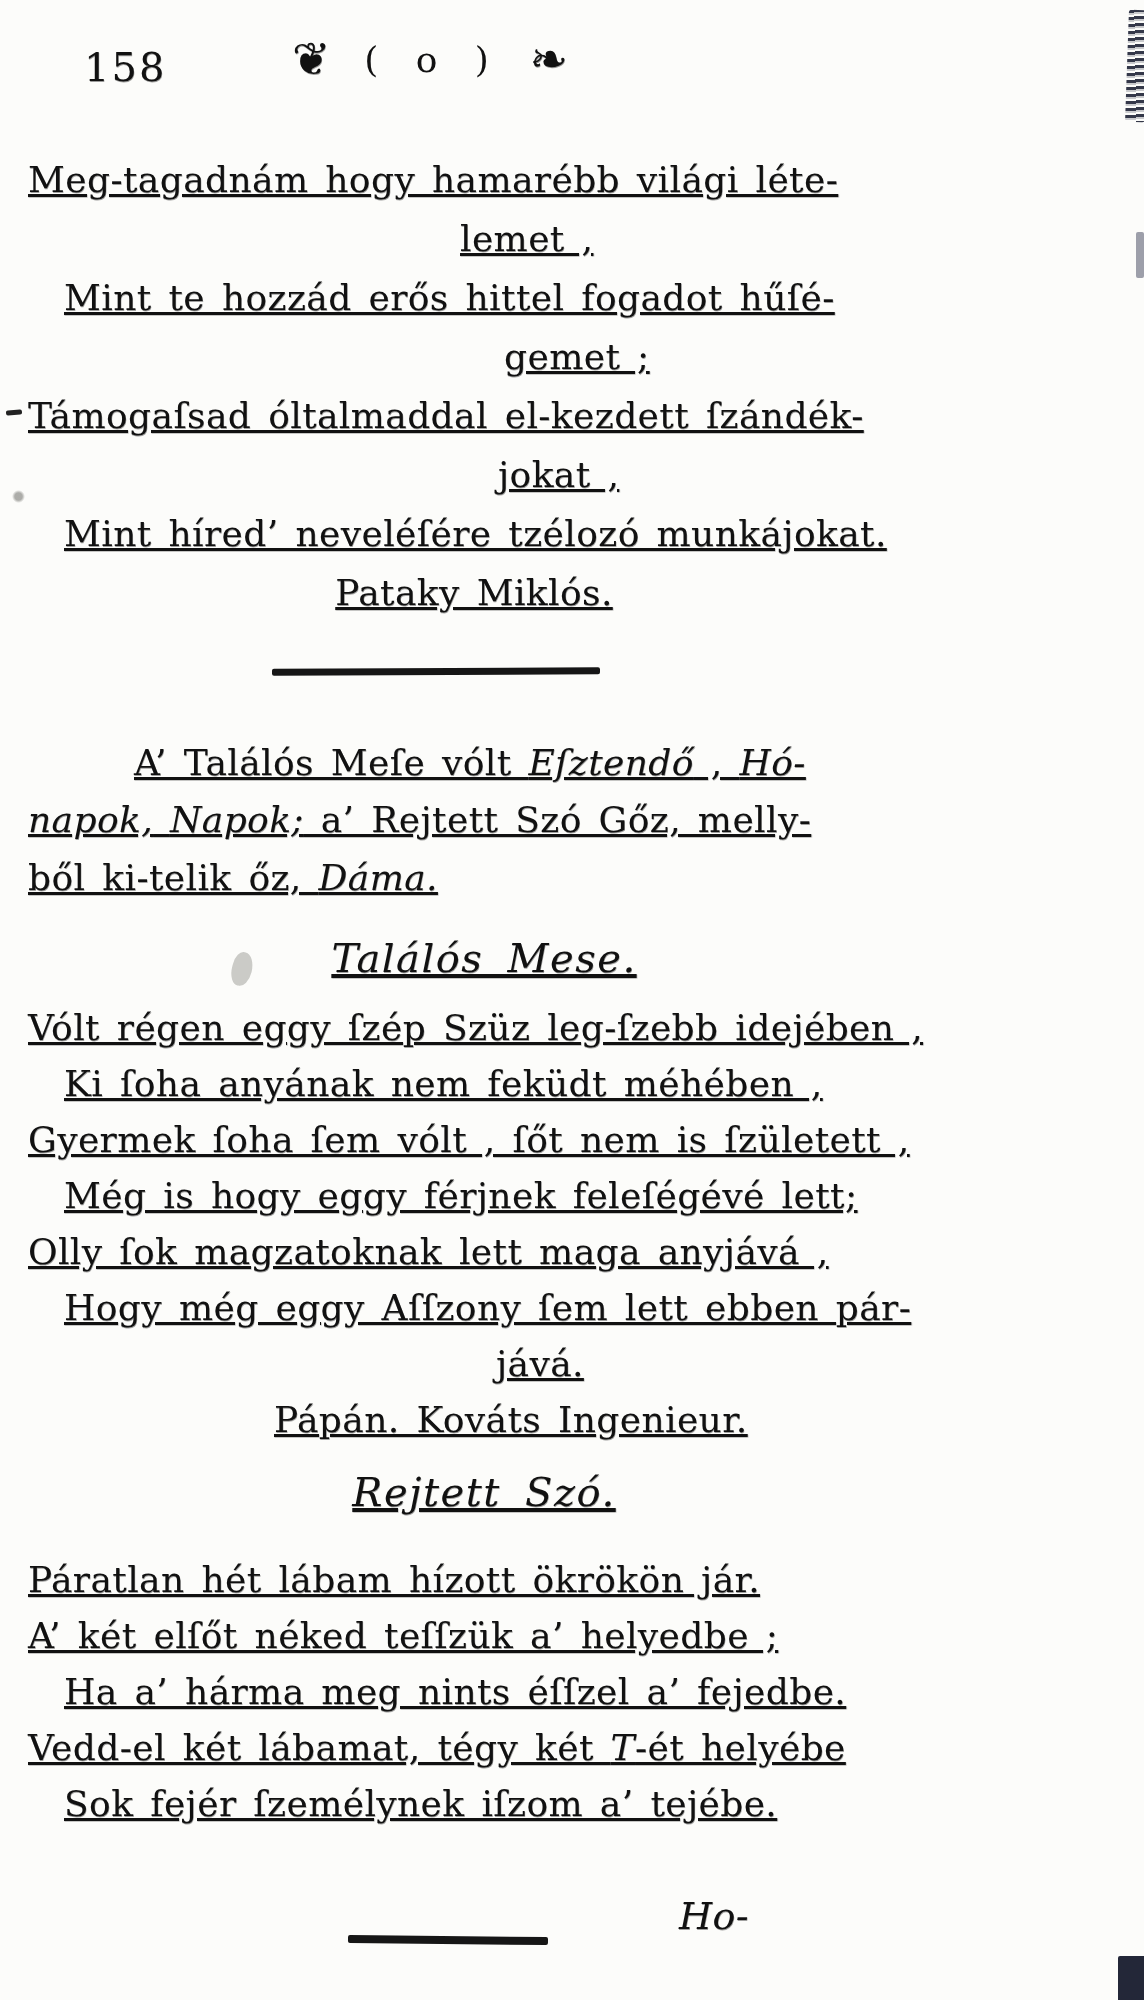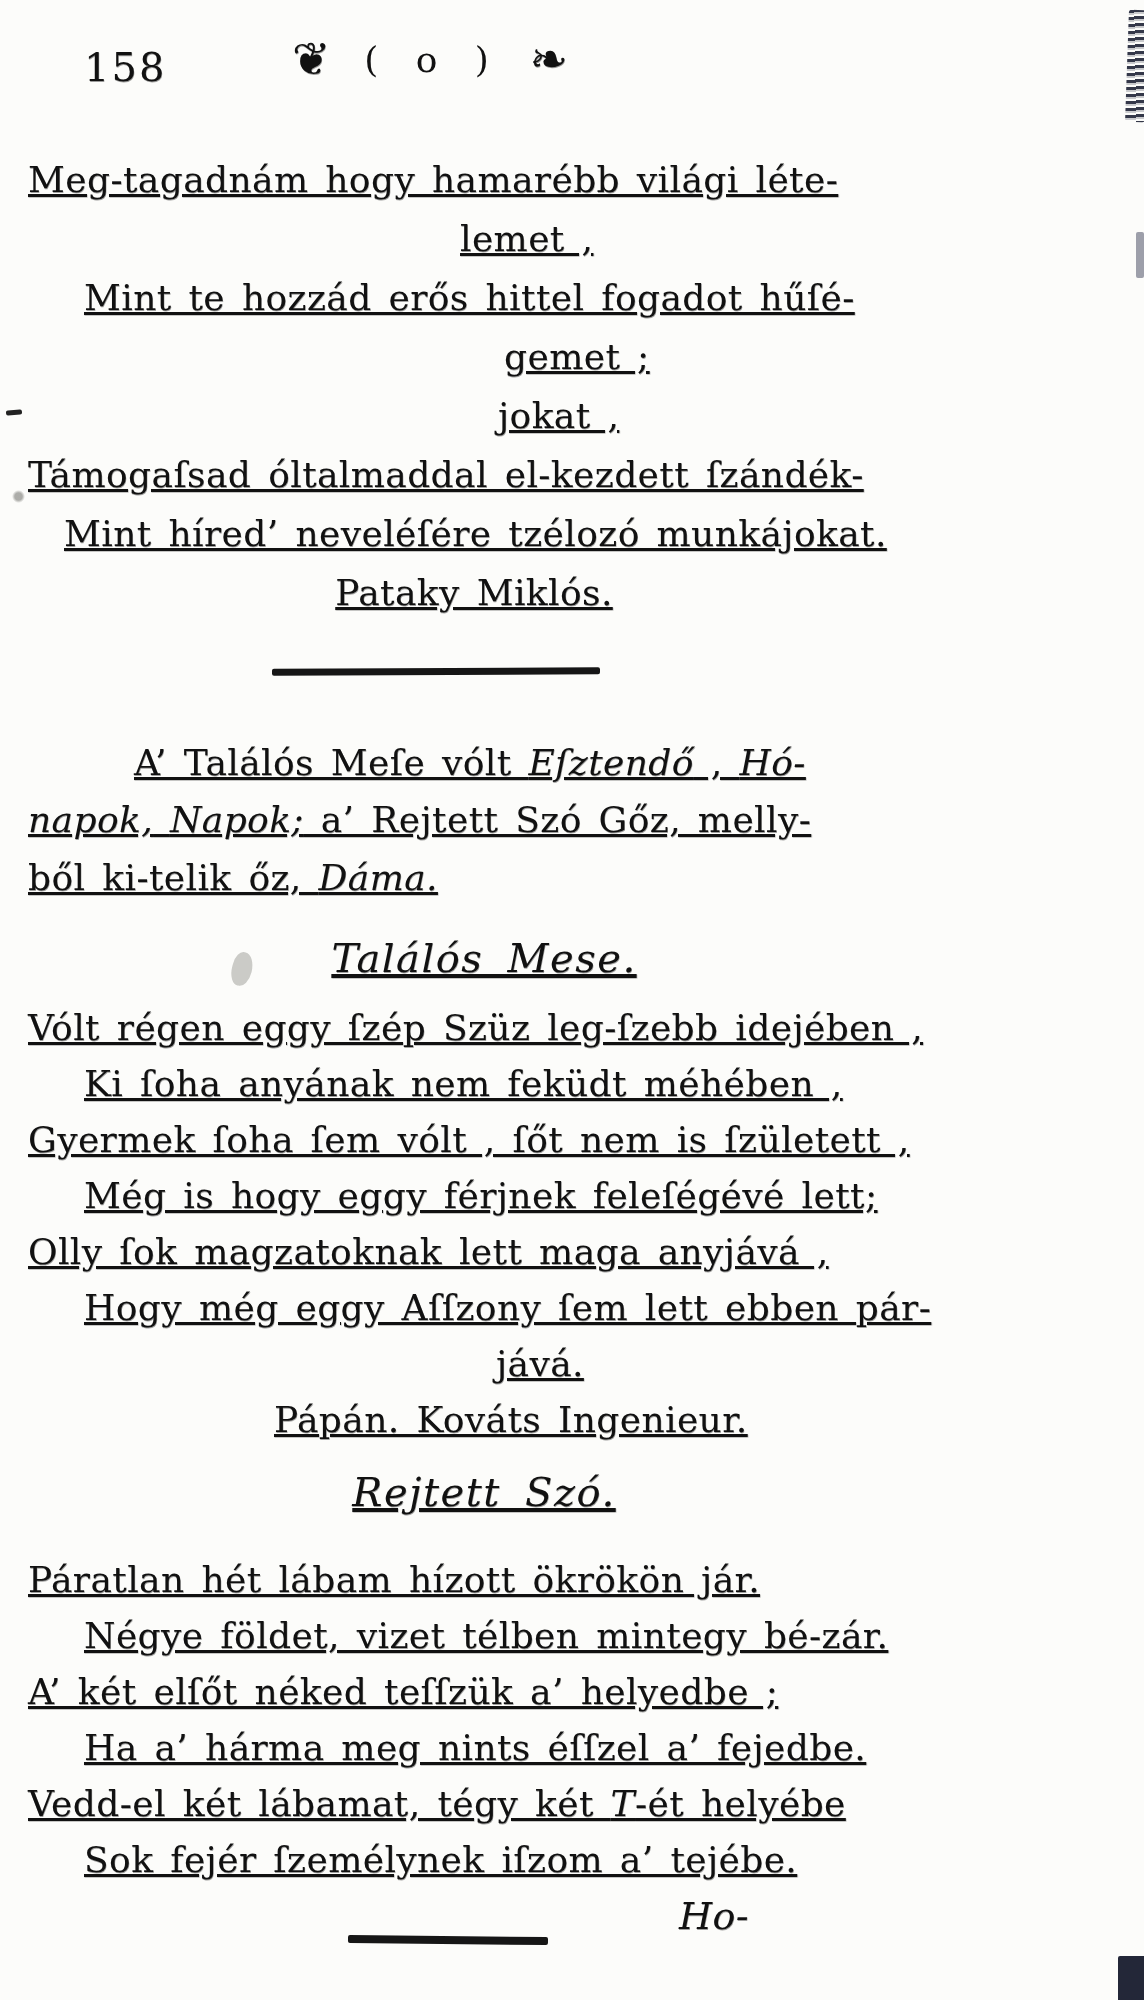--- a/index.html
+++ b/index.html
@@ -13,21 +13,21 @@
   .block{left:28px;width:912px;text-decoration:underline;}
   .vl{
     font-size:36px;line-height:56px;white-space:nowrap;
     letter-spacing:.4px;word-spacing:5px;
     text-shadow:.5px .6px 0 rgba(10,10,10,.38);
   }
   .ded .vl{line-height:59px;}
   .it{font-style:italic;}
   
   .in0{margin-left:0;}
-  .in1{margin-left:56px;}
+  .in1{margin-left:36px;}
   .in2{margin-left:36px;}
   .w-lemet{margin-left:432px;}
   .w-gemet{margin-left:476px;}
   .w-jokat{margin-left:470px;}
   .w-java{margin-left:468px;}
   .sig-right{text-align:center;margin-right:20px;}
   .sig-mid{margin-left:246px;}
   .par-first{margin-left:106px;}
   .head{
     font-style:italic;font-size:40px;text-align:center;
@@ -74,22 +74,22 @@
   <span class="orn">❦</span>
   <span class="folio-mark">( o )</span>
   <span class="orn">❧</span>
 </div>
 
 <div class="abs block ded" style="top:150px;">
   <div class="vl in0">Meg-tagadnám hogy hamarébb világi léte-</div>
   <div class="vl w-lemet">lemet ,</div>
   <div class="vl in1">Mint te hozzád erős hittel fogadot hűſé-</div>
   <div class="vl w-gemet">gemet ;</div>
+  <div class="vl in0">Támogaſsad óltalmaddal el-kezdett ſzándék-</div>
   <div class="vl w-jokat">jokat ,</div>
-  <div class="vl in0">Támogaſsad óltalmaddal el-kezdett ſzándék-</div>
   <div class="vl in2">Mint híred’ neveléſére tzélozó munkájokat.</div>
   <div class="vl sig-right">Pataky Miklós.</div>
 </div>
 
 <div class="abs rule" style="left:272px;top:668px;width:328px;height:7px;transform:rotate(-0.25deg);"></div>
 
 <div class="abs block" style="top:735px;">
   <div class="vl par-first">
     <span>A’ Találós Meſe vólt </span><span class="it">Eſztendő</span><span> , </span><span class="it">Hó-</span>
   </div>
@@ -111,21 +111,20 @@
   <div class="vl in0">Olly ſok magzatoknak lett maga anyjává ,</div>
   <div class="vl in1">Hogy még eggy Aſſzony ſem lett ebben pár-</div>
   <div class="vl w-java">jává.</div>
   <div class="vl sig-mid">Pápán. Kováts Ingenieur.</div>
 </div>
 
 <div class="abs block head" style="top:1464px;">Rejtett Szó.</div>
 
 <div class="abs block" style="top:1552px;">
   <div class="vl in0">Páratlan hét lábam hízott ökrökön jár.</div>
-  <div class="vl in1">Négye földet, vizet télben mintegy bé-zár.</div>
   <div class="vl in0">A’ két elſőt néked teſſzük a’ helyedbe ;</div>
   <div class="vl in1">Ha a’ hárma meg nints éſſzel a’ fejedbe.</div>
   <div class="vl in0">
     <span>Vedd-el két lábamat, tégy két </span><span class="it">T</span><span>-ét helyébe</span>
   </div>
   <div class="vl in1">Sok fejér ſzemélynek iſzom a’ tejébe.</div>
 </div>
 
 <div class="abs vl it" style="left:679px;top:1888px;font-size:38px;">Ho-</div>
 

